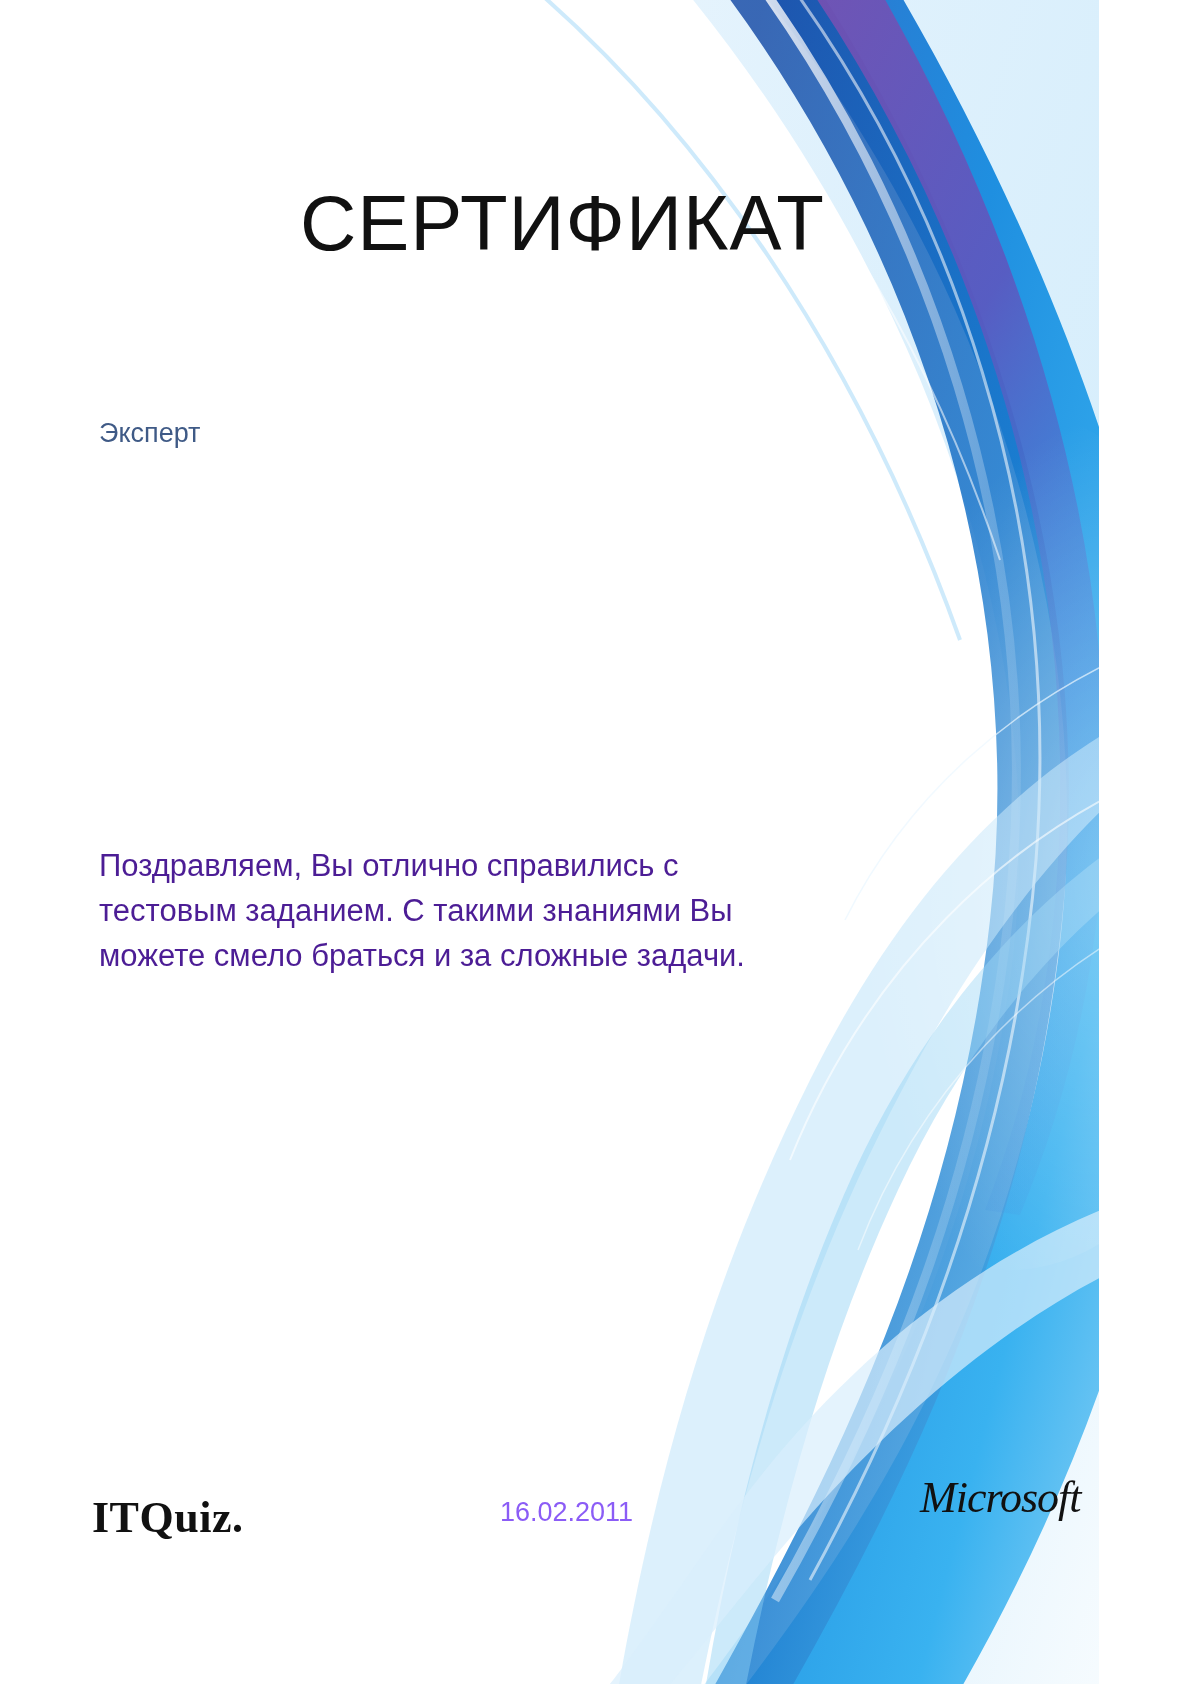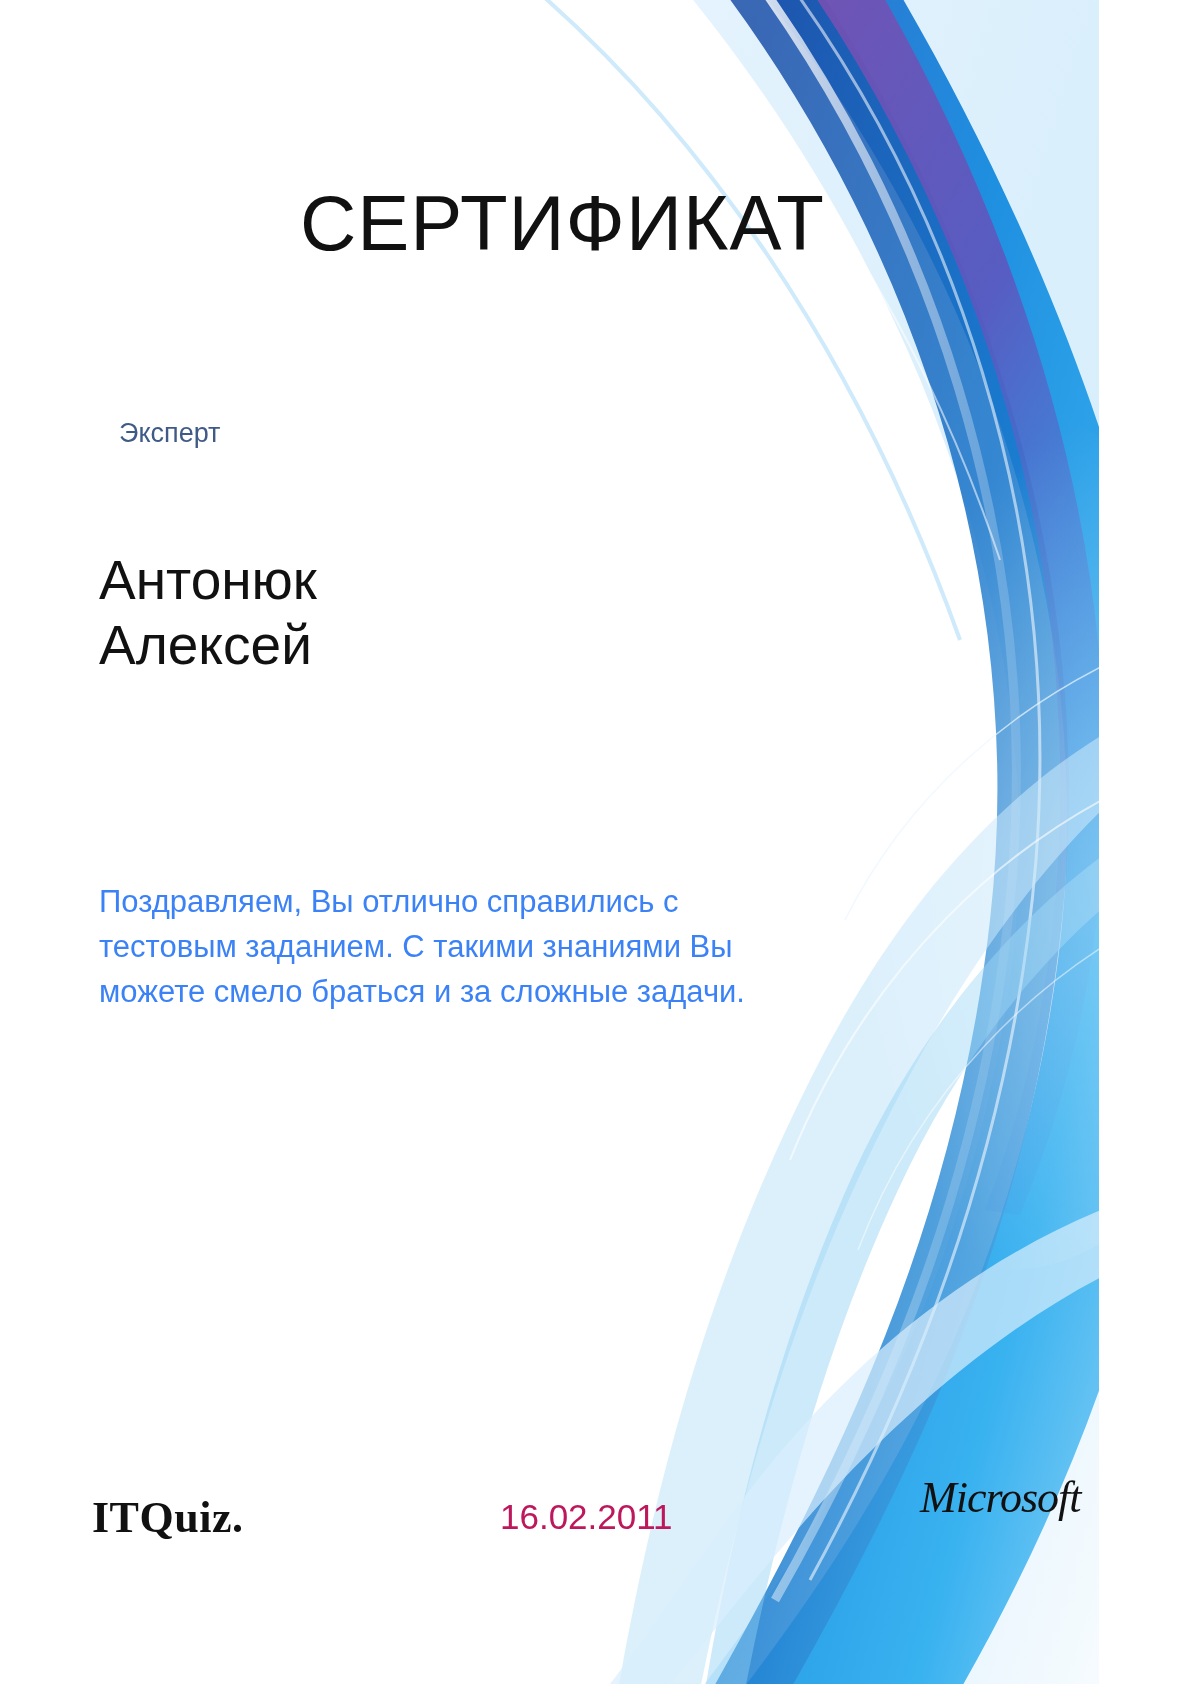--- a/index.html
+++ b/index.html
@@ -50,65 +50,64 @@
     white-space: nowrap;
   }
 
   .level {
     position: absolute;
     left: 99px;
     top: 418px;
     font-size: 27px;
     color: #3f5a86;
     font-weight: 400;
-    margin-left: 20px;
   }
 
   .recipient {
     position: absolute;
     left: 99px;
     top: 548px;
     font-size: 55px;
     line-height: 1.18;
     color: #111111;
     font-weight: 400;
     max-width: 640px;
   }
   .recipient .line {
     display: block;
   }
 
   .message {
     position: absolute;
     left: 99px;
-    top: 880px;
+    top: 844px;
     width: 660px;
     font-size: 31px;
     line-height: 1.45;
-    color: #3b82f6;
+    color: #4c1d95;
     font-weight: 400;
   }
 
   .footer-brand {
     position: absolute;
     left: 92px;
     top: 1492px;
     font-family: "Liberation Serif", serif;
     font-size: 44px;
     font-weight: 700;
     color: #111111;
     letter-spacing: 0.5px;
   }
 
   .footer-date {
     position: absolute;
     left: 500px;
     top: 1497px;
-    font-size: 35px;
-    color: #be185d;
+    font-size: 27px;
+    color: #8b5cf6;
   }
 
   .ms-logo {
     position: absolute;
     right: 70px;
     top: 1472px;
     width: 200px;
     height: 52px;
   }
   .ms-logo .ms-word {
@@ -203,24 +202,20 @@
       <path d="M600,-40 C780,100 920,320 1000,560" fill="none" stroke="#ffffff" stroke-width="2" opacity="0.55"></path>
     </svg>
   </div>
 
   <div class="content">
 
     <div class="cert-title">СЕРТИФИКАТ</div>
 
     <div class="level">Эксперт</div>
 
-    <div class="recipient">
-      <span class="line">Антонюк</span>
-      <span class="line">Алексей</span>
-    </div>
 
     <div class="message">Поздравляем, Вы отлично справились с тестовым заданием. С такими знаниями Вы можете смело браться и за сложные задачи.</div>
 
     <div class="footer-brand">ITQuiz.</div>
 
     <div class="footer-date">16.02.2011</div>
 
     <div class="ms-logo">
       <span class="ms-word">Microsoft</span>
       <span class="ms-reg">®</span>

